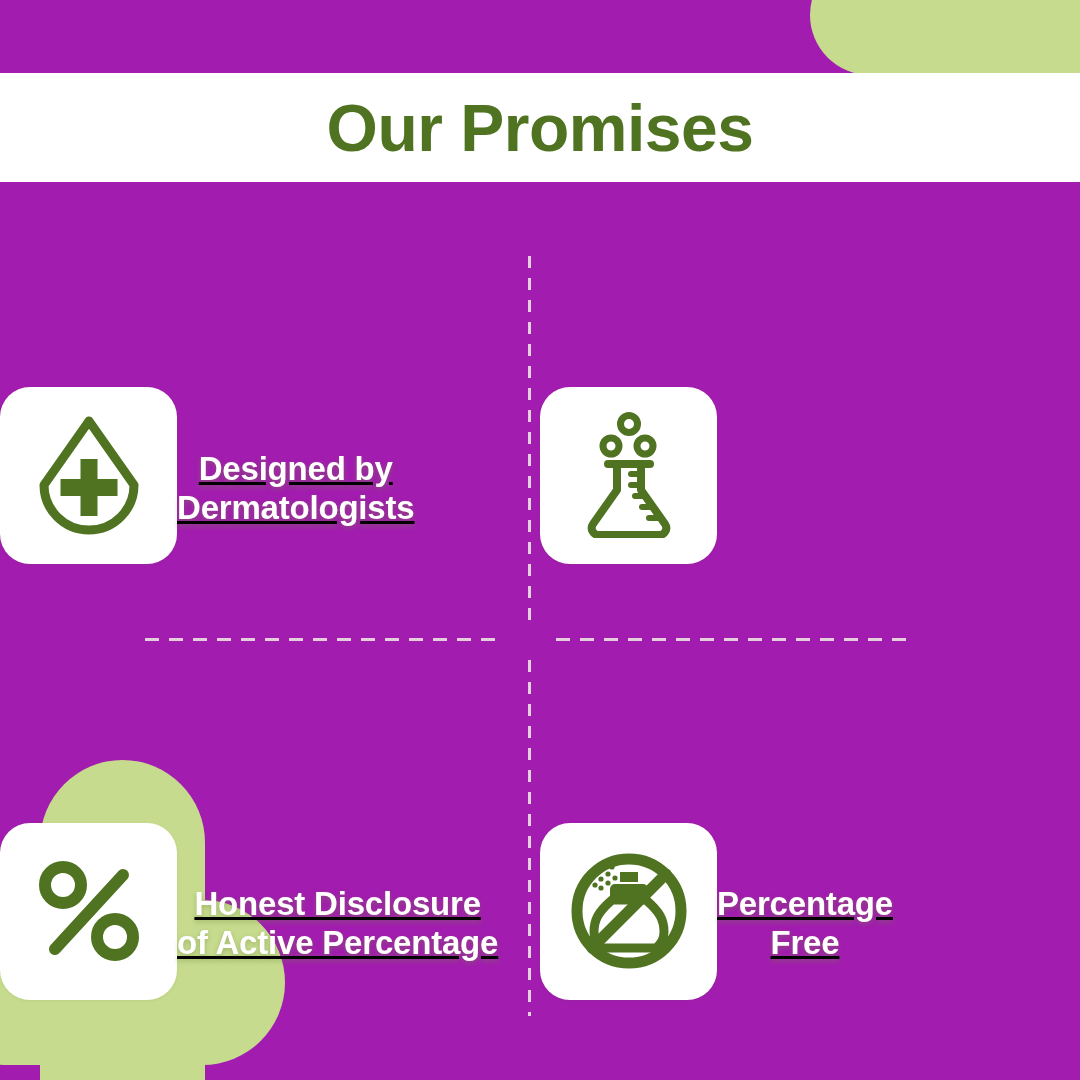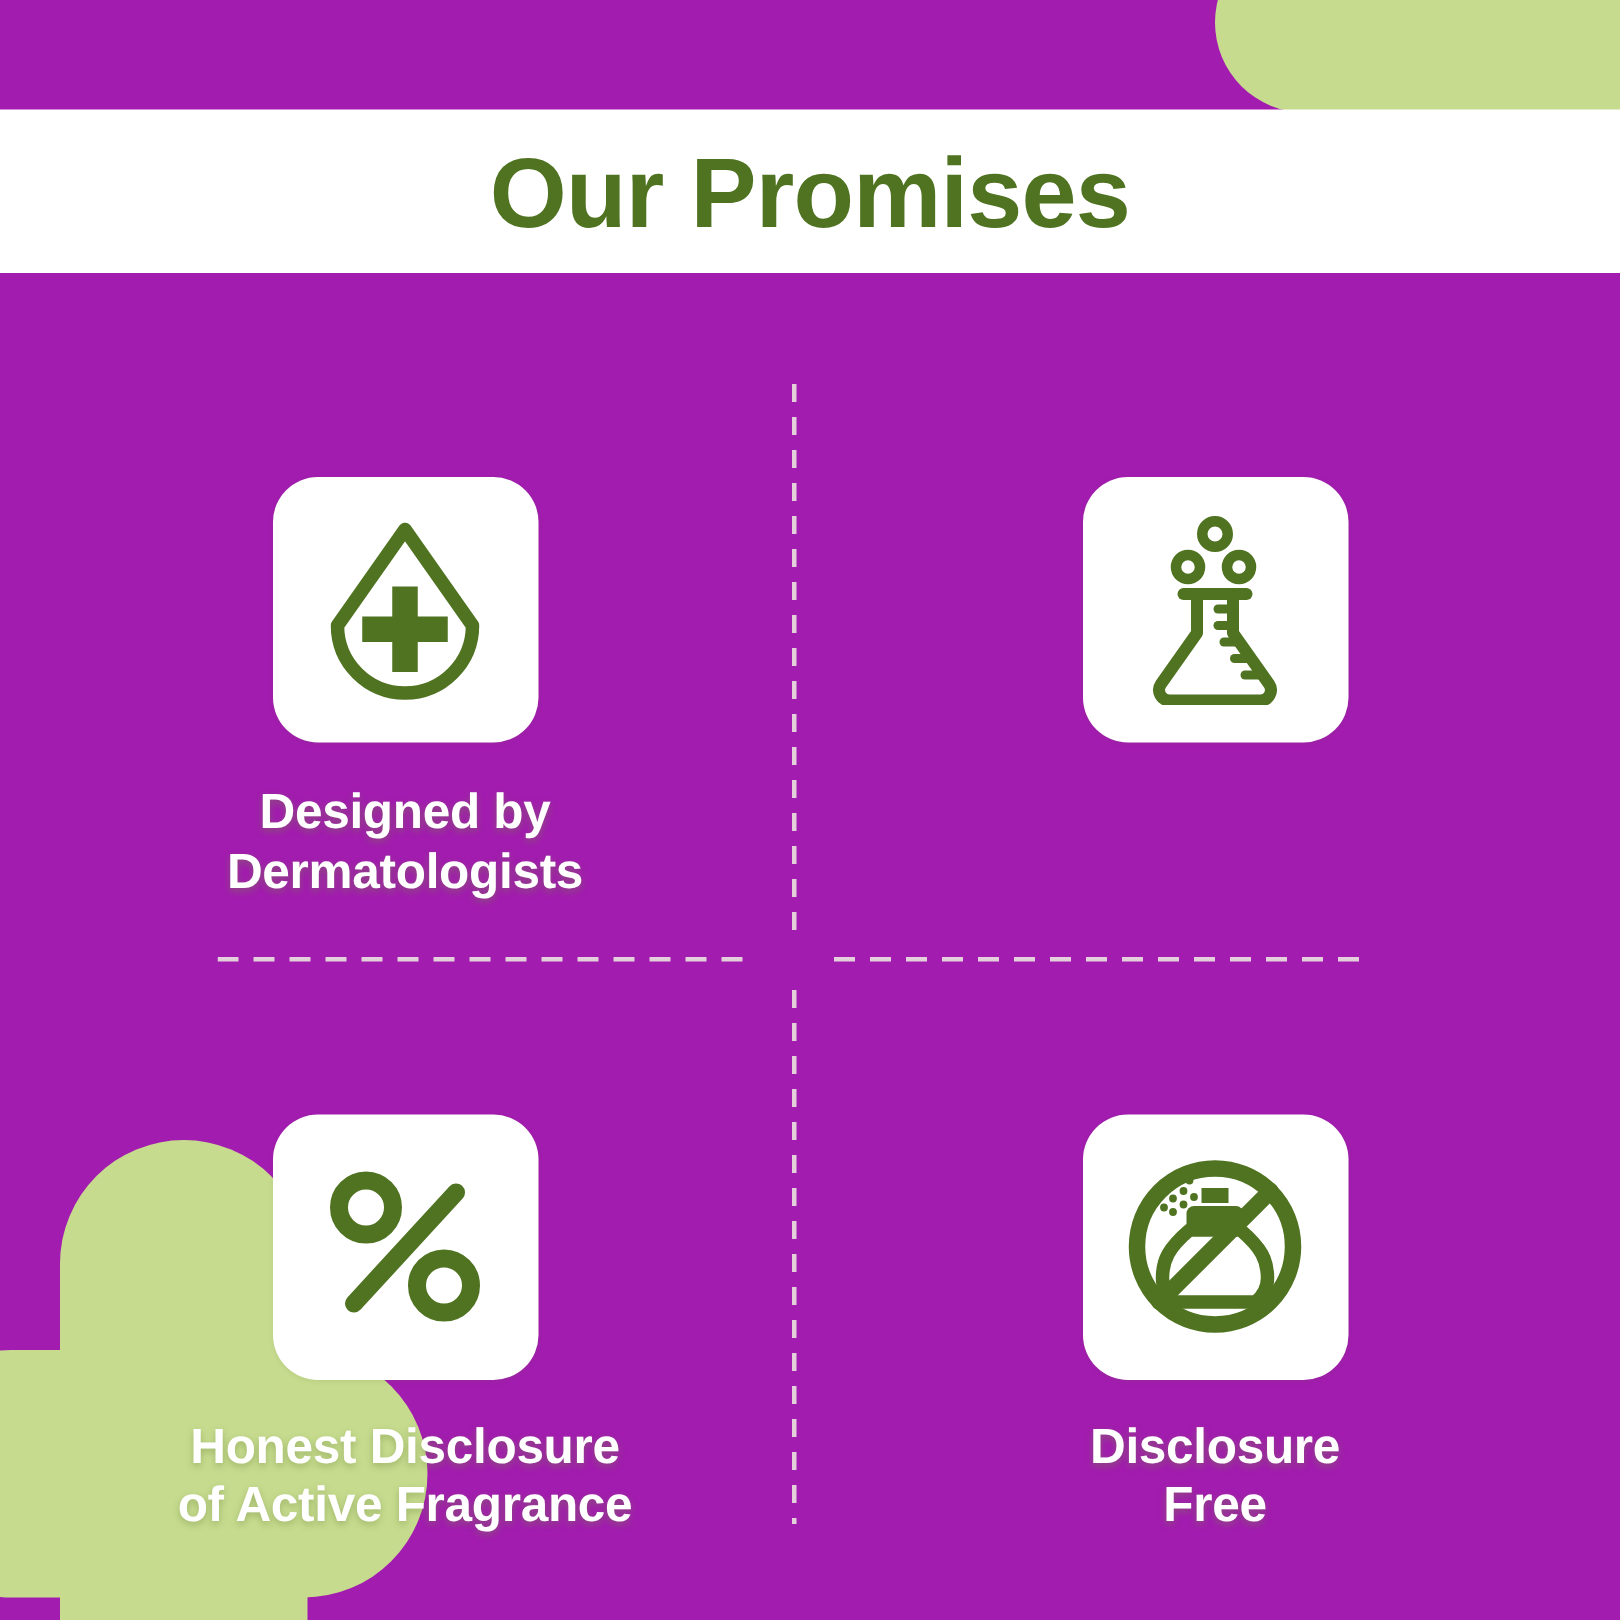--- a/index.html
+++ b/index.html
@@ -108,23 +108,24 @@
     width:1080px;
     height:895px;
     display:grid;
     grid-template-columns:1fr 1fr;
     grid-template-rows:1fr 1fr;
   }
 
   .promise-cell {
     position:relative;
     display:flex;
-    flex-direction:column;
+    flex-direction:row;
     align-items:center;
     justify-content:flex-start;
+    text-decoration:underline;
   }
   .promise-cell.r1 { padding-top:133px; }
   .promise-cell.r2 { padding-top:110px; }
 
   .icon-card {
     width:177px;
     height:177px;
     background:#ffffff;
     border-radius:30px;
     display:flex;
@@ -212,21 +213,21 @@
       <div class="icon-card">
         <span>
           <svg width="108" height="108" viewBox="0 0 108 108" fill="none">
             <circle cx="28" cy="28" r="18" fill="none" stroke="#4f7320" stroke-width="12"></circle>
             <circle cx="80" cy="80" r="18" fill="none" stroke="#4f7320" stroke-width="12"></circle>
             <path d="M88 18 L20 92" stroke="#4f7320" stroke-width="12" stroke-linecap="round"></path>
           </svg>
         </span>
       </div>
       <div class="promise-label">Honest Disclosure
-of Active Fragrance</div>
+of Active Percentage</div>
     </div>
 
     <div class="promise-cell r2">
       <div class="icon-card">
         <span>
           <svg width="122" height="122" viewBox="0 0 122 122" fill="none">
 
             <path d="M52 22 h18 v10 h-18 z" fill="#4f7320"></path>
             <path d="M47 34 h28 a5 5 0 0 1 5 5 v10 h-38 v-10 a5 5 0 0 1 5 -5 z" fill="#4f7320"></path>
             <path d="M44 50 C30 62 26 70 26 82 a26 22 0 0 0 8 16 h54 a26 22 0 0 0 8 -16 c0 -12 -4 -20 -18 -32 z" fill="none" stroke="#4f7320" stroke-width="9" stroke-linejoin="round"></path>
@@ -237,18 +238,18 @@
             <circle cx="33" cy="38" r="2.6" fill="#4f7320"></circle>
             <circle cx="44" cy="17" r="2.6" fill="#4f7320"></circle>
             <circle cx="27" cy="35" r="2.6" fill="#4f7320"></circle>
             <circle cx="47" cy="28" r="2.6" fill="#4f7320"></circle>
 
             <circle cx="61" cy="61" r="52" fill="none" stroke="#4f7320" stroke-width="11"></circle>
             <path d="M24 98 L98 24" stroke="#4f7320" stroke-width="11" stroke-linecap="round"></path>
           </svg>
         </span>
       </div>
-      <div class="promise-label">Disclosure
+      <div class="promise-label">Percentage
 Free</div>
     </div>
 
   </div>
 </div>
 
 </body></html>

